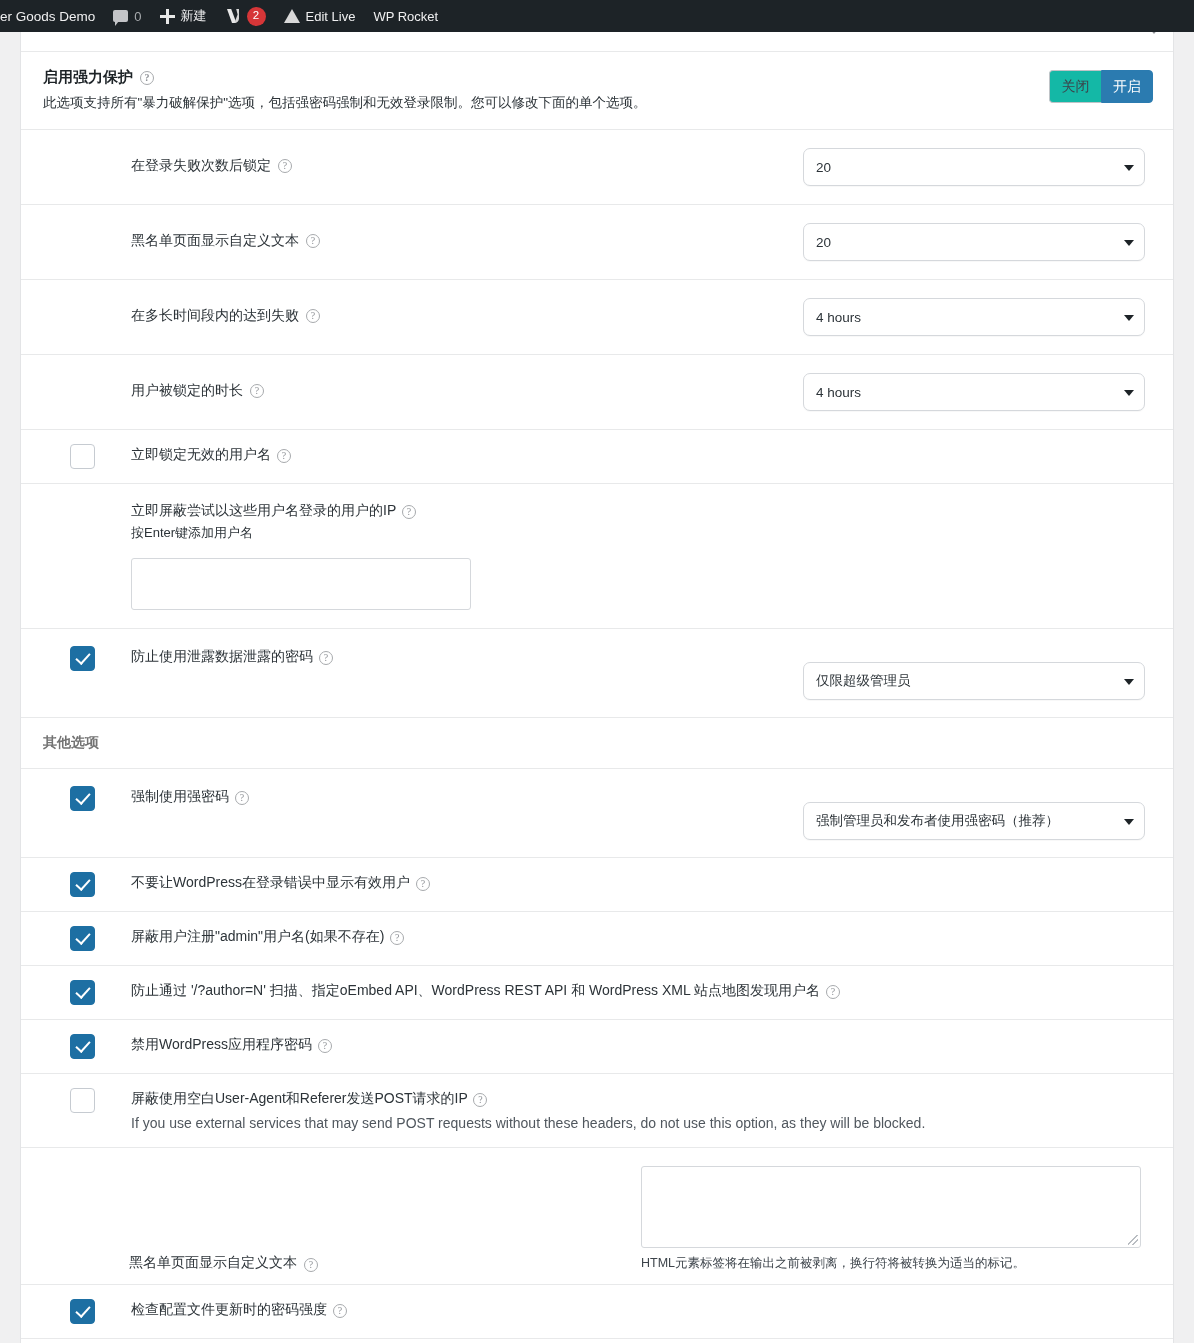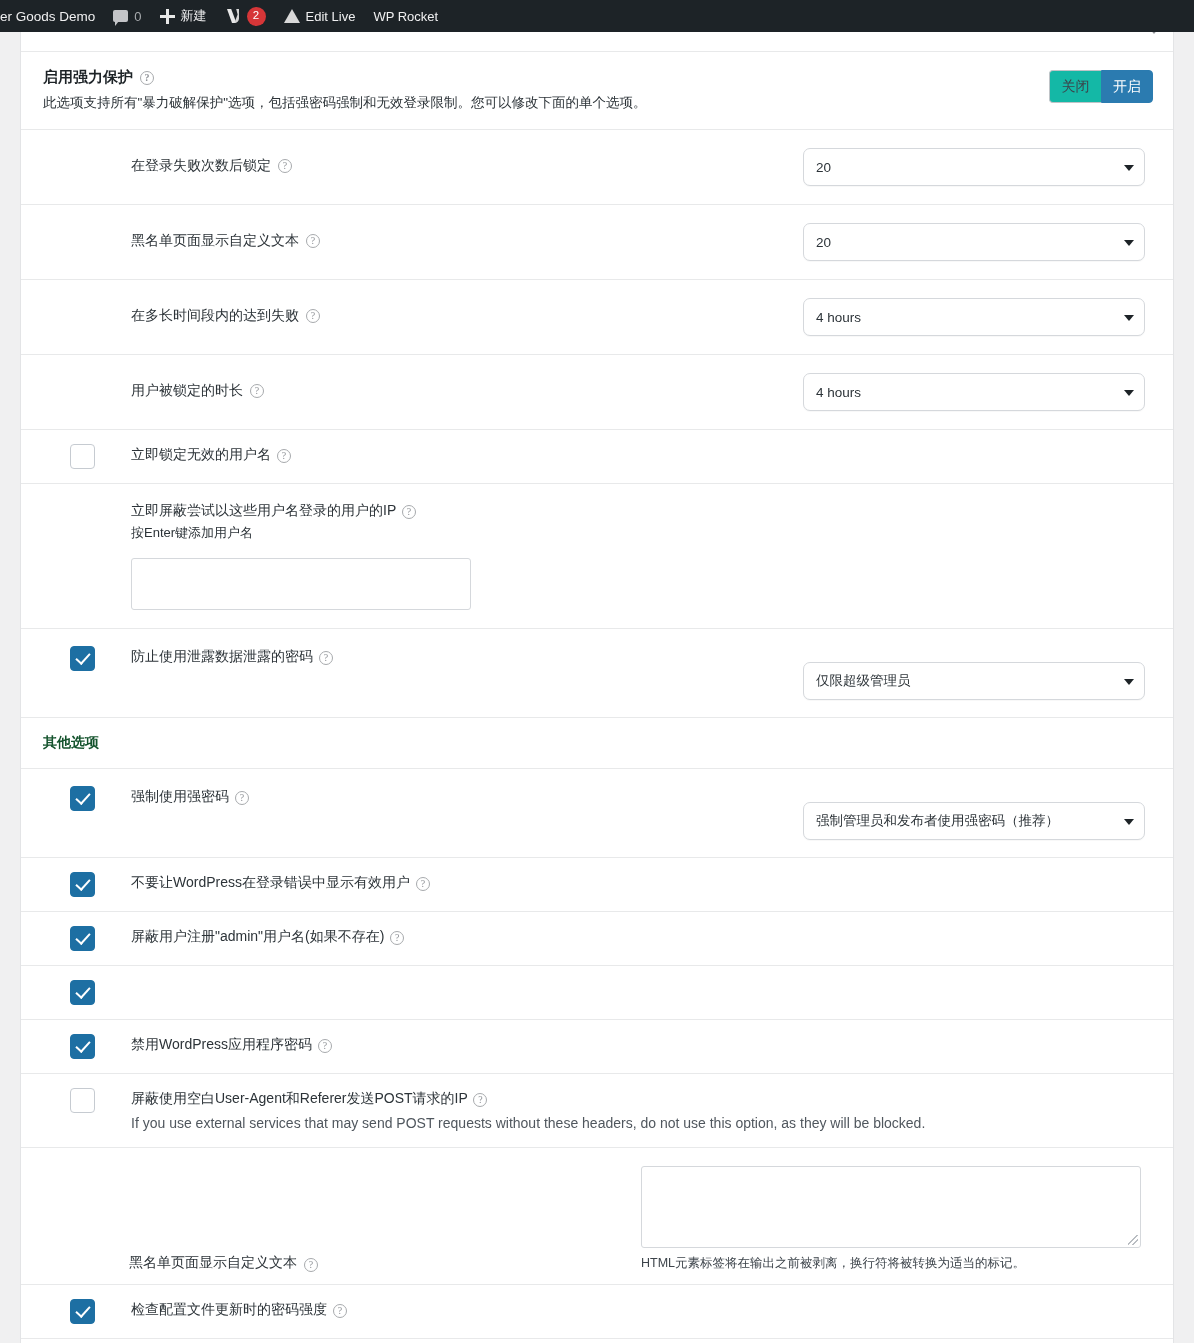--- a/index.html
+++ b/index.html
@@ -247,21 +247,21 @@
   .usernames-input {
     margin-top:16px;
     width:340px; height:52px;
     border:1px solid #d5d8dc; border-radius:3px;
     background:#fff;
   }
 
   
   .group-head {
     padding:16px 22px;
-    font-size:14px; font-weight:700; color:#14532d;
+    font-size:14px; font-weight:700; color:#737373;
     border-bottom:1px solid #e8e9ea;
     background:#fff; position:relative; z-index:2;
   }
 
   
   .ta-row { display:flex; width:100%; padding:18px 0 12px 0; }
   .ta-label {
     flex:0 0 auto;
     padding-left:108px; padding-top:0;
     font-size:14px; color:#2c3338;
@@ -507,20 +507,24 @@
           <span class="help-ico">?</span>
         </div>
       </div>
     </div>
 
     <div class="row">
       <div class="cb-row-wrap">
         <div class="cb-box-col">
           <span class="cb checked"></span>
         </div>
+        <div class="cb-text">
+          <span>防止通过 '/?author=N' 扫描、指定oEmbed API、WordPress REST API 和 WordPress XML 站点地图发现用户名</span>
+          <span class="help-ico">?</span>
+        </div>
       </div>
     </div>
 
     <div class="row">
       <div class="cb-row-wrap">
         <div class="cb-box-col">
           <span class="cb checked"></span>
         </div>
         <div class="cb-text">
           <span>禁用WordPress应用程序密码</span>

